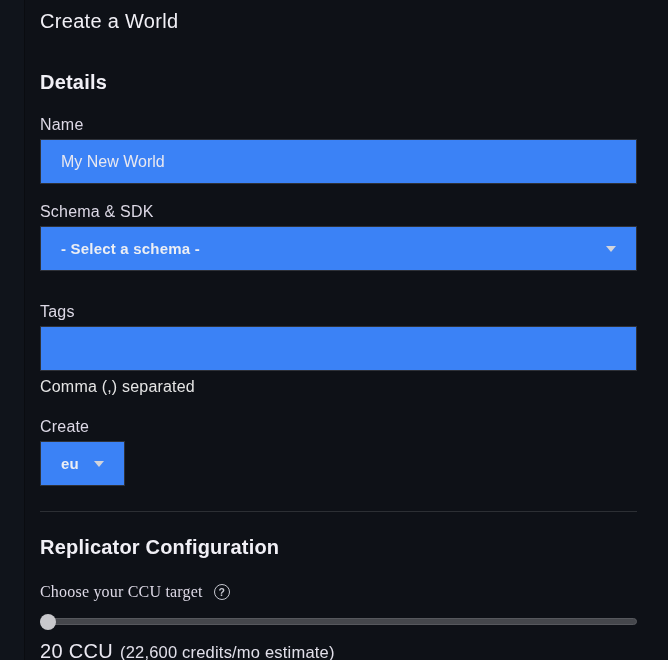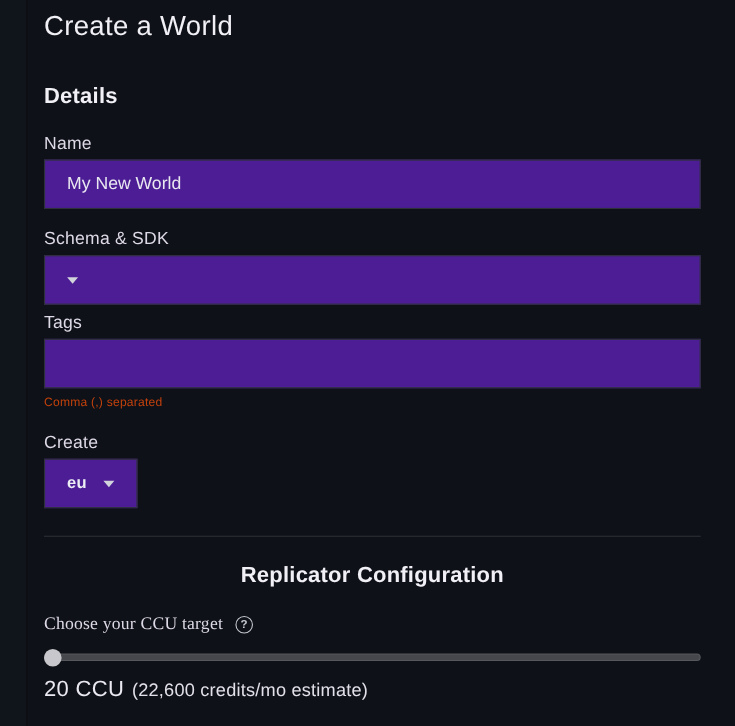--- a/index.html
+++ b/index.html
@@ -15,43 +15,43 @@
     width: 25px; height: 100%;
     background: #10141b;
     border-right: 1px solid #0a0c10;
   }
   .content {
     position: relative;
     padding: 0 31px 0 40px;
   }
   .page-title {
     margin-top: 10px;
-    font-size: 25px;
+    font-size: 20px;
     font-weight: 400;
     letter-spacing: 0.3px;
     color: #f1f0f6;
   }
   .section-heading {
     font-size: 20px;
     font-weight: 700;
     letter-spacing: 0.2px;
     color: #f1f0f6;
   }
   .section-heading.details { margin-top: 38px; }
-  .section-heading.replicator { margin-top: 24px; text-align: center; }
+  .section-heading.replicator { margin-top: 24px; }
   .field-label {
     font-size: 16px;
     color: #ddd9e6;
     letter-spacing: 0.2px;
   }
   .text-input, .select-box {
     width: 100%;
     height: 45px;
     margin-top: 5px;
-    background: #4c1d95;
+    background: #3b82f6;
     border: 1px solid #2e3138;
     border-radius: 0;
     color: #e9e8f0;
     font-size: 16px;
     font-family: "Liberation Sans", sans-serif;
     padding: 12px 20px;
     outline: none;
   }
   .select-box {
     display: flex;
@@ -67,27 +67,27 @@
   }
   .caret {
     width: 0; height: 0;
     border-left: 5px solid transparent;
     border-right: 5px solid transparent;
     border-top: 6px solid #d2d4db;
   }
   .region-select { width: 85px; }
   .helper-text {
     margin-top: 7px;
-    font-size: 11px;
-    color: #c2410c;
+    font-size: 16px;
+    color: #e5e5e5;
     letter-spacing: 0.2px;
   }
   .mt-name   { margin-top: 22px; }
   .mt-schema { margin-top: 19px; }
-  .mt-tags   { margin-top: 8px; }
+  .mt-tags   { margin-top: 32px; }
   .mt-region { margin-top: 22px; }
   .divider {
     border: none;
     border-top: 1px solid #2c2f34;
     margin-top: 25px;
   }
   .ccu-label-row {
     margin-top: 24px;
     display: flex;
     align-items: center;
@@ -155,20 +155,21 @@
 
   <h1 class="page-title">Create a World</h1>
 
   <h2 class="section-heading details">Details</h2>
 
   <div class="mt-name field-label">Name</div>
   <input class="text-input" type="text" value="My New World" style="">
 
   <div class="mt-schema field-label">Schema &amp; SDK</div>
   <div class="select-box">
+    <span class="select-value">- Select a schema -</span>
     <span class="caret"></span>
   </div>
 
   <div class="mt-tags field-label">Tags</div>
   <input class="text-input" type="text" value="" style="">
   <div class="helper-text">Comma (,) separated</div>
 
   <div class="mt-region field-label">Create</div>
   <div class="select-box region-select">
     <span class="select-value">eu</span>

